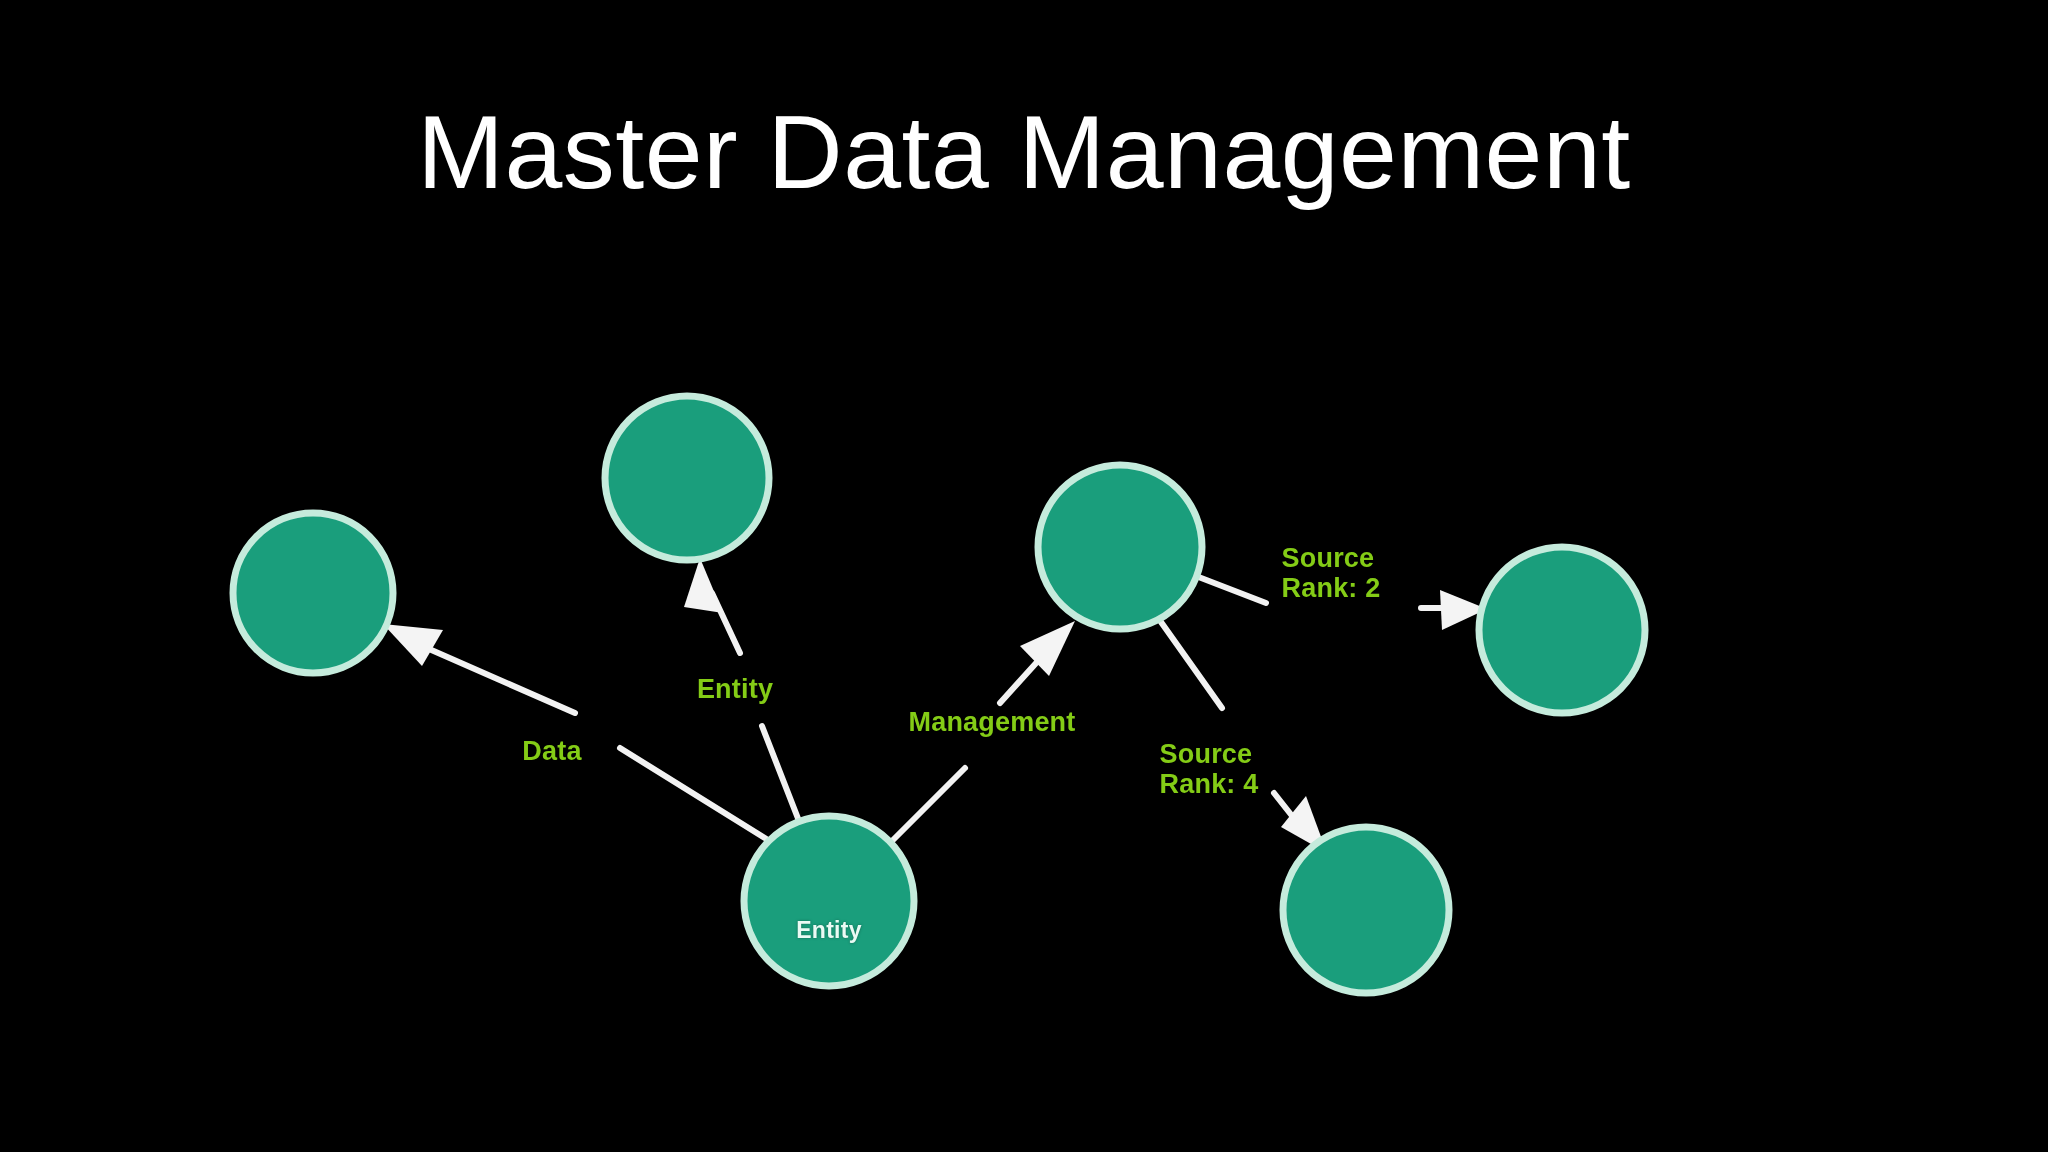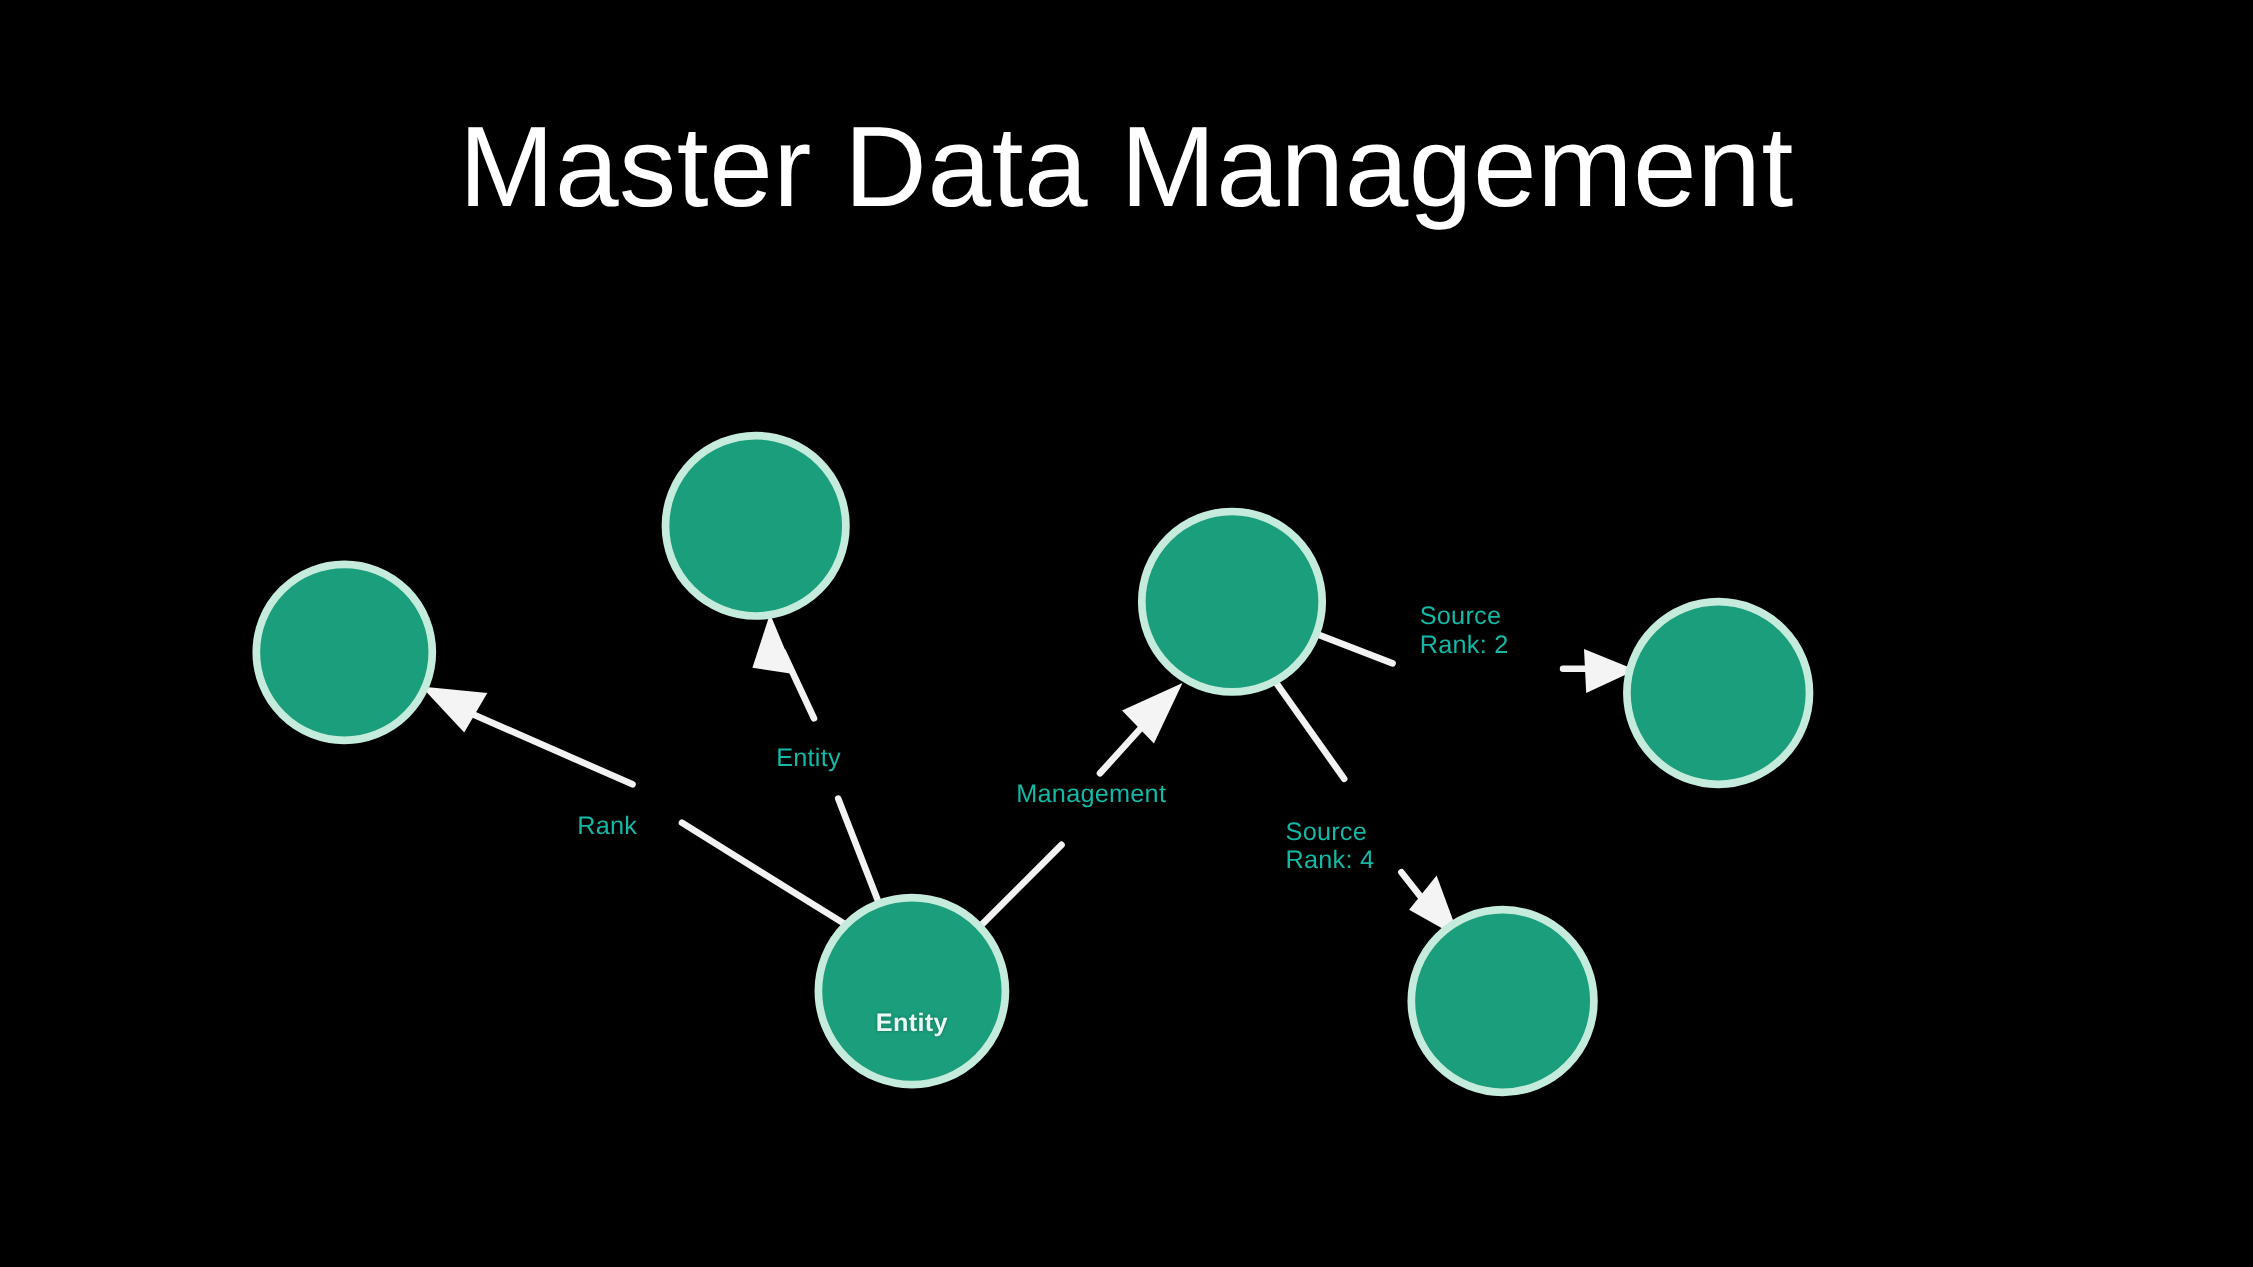--- a/index.html
+++ b/index.html
@@ -74,24 +74,24 @@
     letter-spacing: 0.3px;
     white-space: nowrap;
     transform: translate(-50%, -50%);
     text-shadow: 0 0 3px rgba(0,0,0,0.35);
     pointer-events: none;
   }
 
   
   .edge-label {
     position: absolute;
-    color: #14b8a6;
+    color: #84cc16;
     font-family: "Liberation Sans", sans-serif;
-    font-size: 23px;
-    font-weight: normal;
+    font-size: 27px;
+    font-weight: bold;
     letter-spacing: 0.2px;
     white-space: nowrap;
     transform: translate(-50%, -50%);
     text-shadow:
        0 0 5px #000, 0 0 5px #000,
        2px 2px 3px #000, -2px 2px 3px #000,
        2px -2px 3px #000, -2px -2px 3px #000;
     line-height: 1.12;
   }
   .edge-label.two-line {
@@ -143,21 +143,21 @@
       <circle class="node-circle" cx="687" cy="430" r="82"></circle>
       <circle class="node-circle" cx="1120" cy="499" r="82"></circle>
       <circle class="node-circle" cx="1562" cy="582" r="83"></circle>
       <circle class="node-circle" cx="1366" cy="862" r="83"></circle>
       <circle class="node-circle" cx="829" cy="853" r="85"></circle>
     </g>
   </svg>
 
   <div class="node-label" style="left:829px; top:882px;">Entity</div>
 
-  <div class="edge-label" style="left:552px; top:703px;">Rank</div>
+  <div class="edge-label" style="left:552px; top:703px;">Data</div>
 
   <div class="edge-label" style="left:735px; top:641px;">Entity</div>
 
   <div class="edge-label" style="left:992px; top:674px;">Management</div>
 
   <div class="edge-label two-line" style="left:1331px; top:525px;">Source<br>Rank: 2</div>
 
   <div class="edge-label two-line" style="left:1209px; top:721px;">Source<br>Rank: 4</div>
 
 </div>

